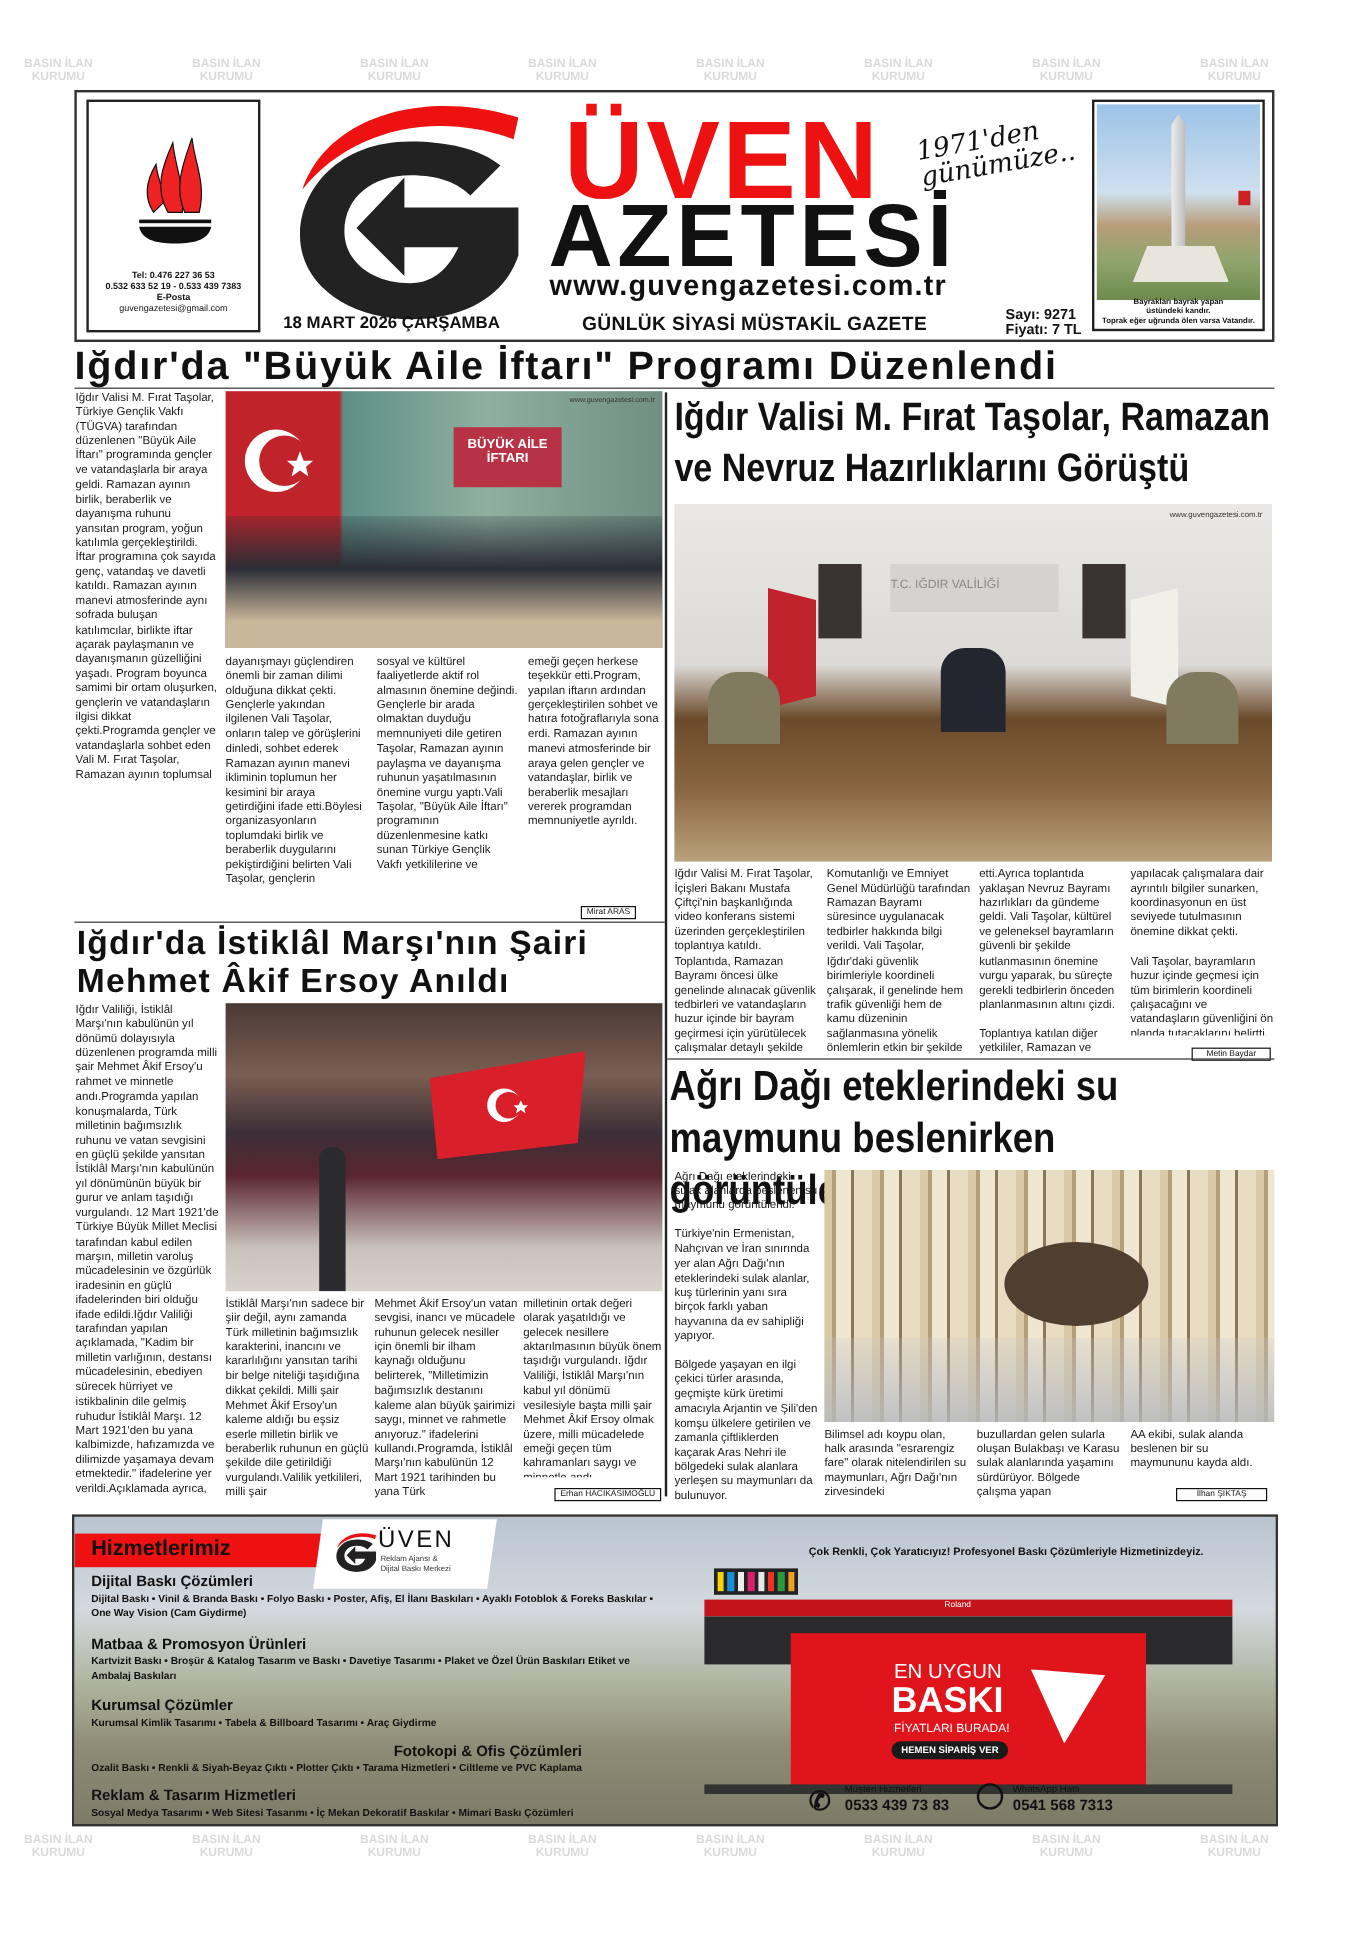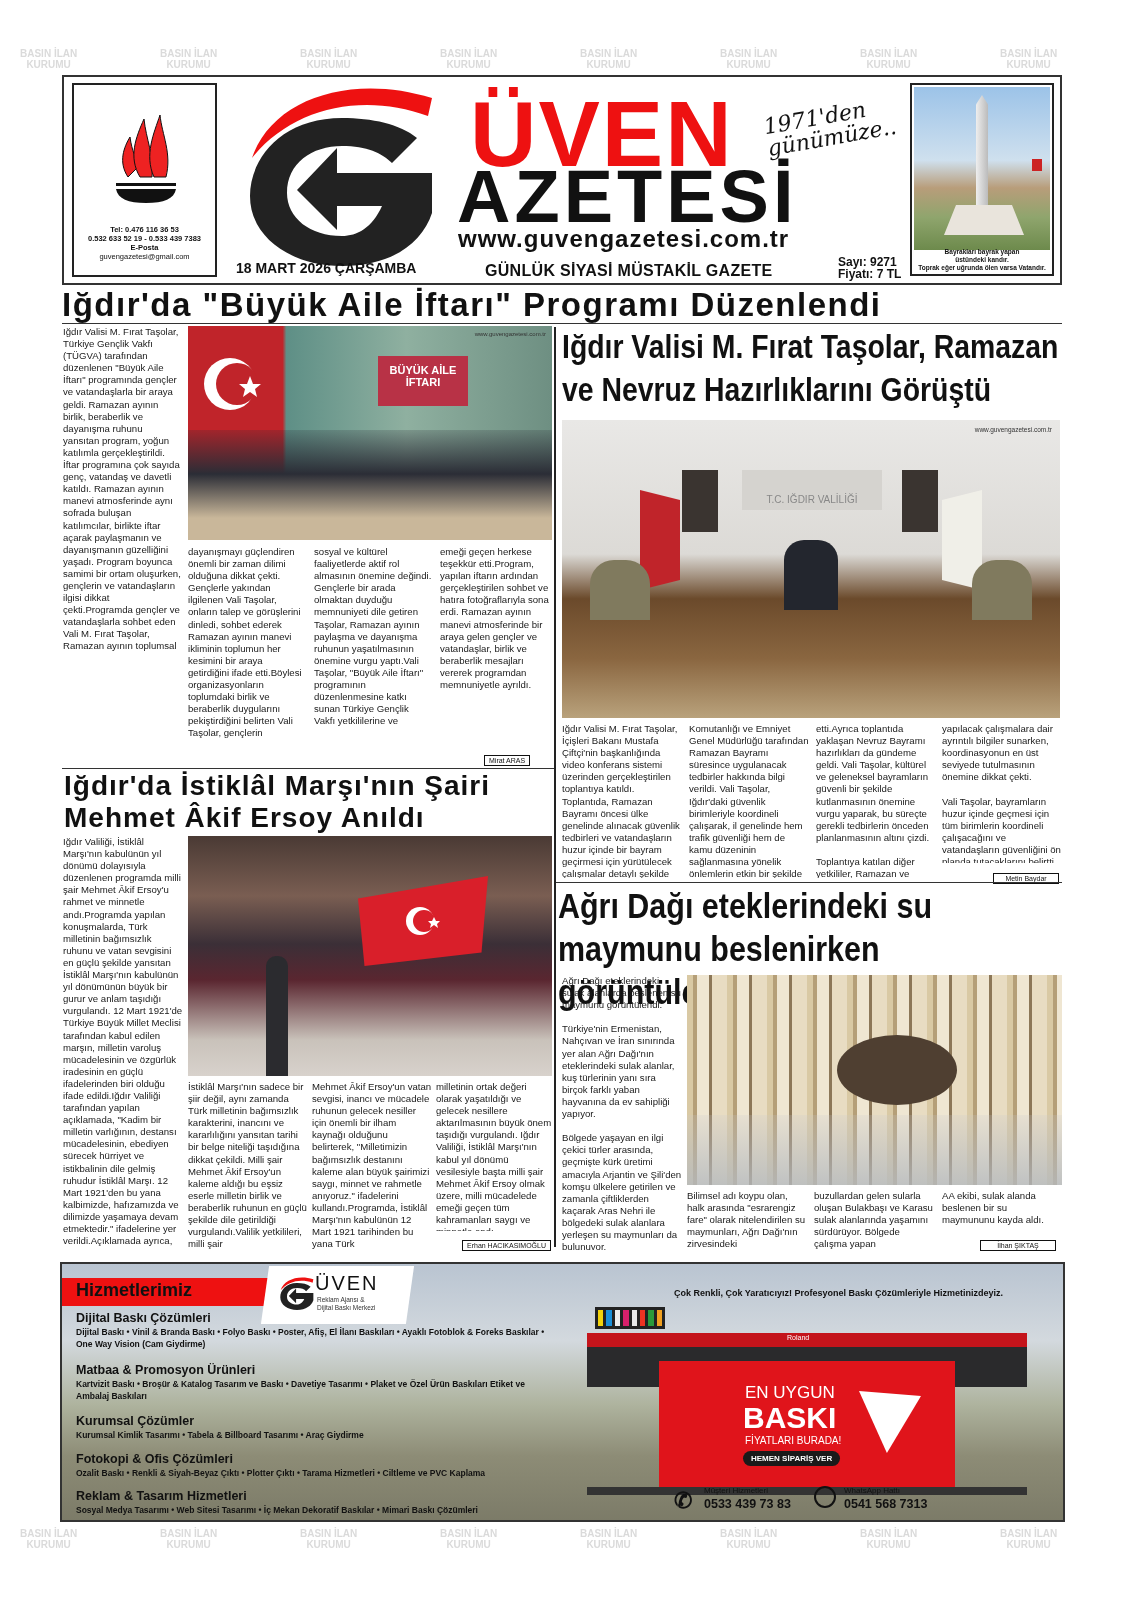--- a/index.html
+++ b/index.html
@@ -122,21 +122,21 @@
 
 <div class="abs contact-box">
   <svg class="flame" viewBox="0 0 64 100">
     <path d="M14 70 C4 55 10 40 16 30 C18 45 22 50 24 60 Z" fill="#e22" stroke="#111" stroke-width="1"></path>
     <path d="M26 70 C14 50 22 30 30 12 C32 32 40 48 38 70 Z" fill="#e22" stroke="#111" stroke-width="1"></path>
     <path d="M40 70 C30 48 40 26 46 8 C48 28 58 46 52 70 Z" fill="#e22" stroke="#111" stroke-width="1"></path>
     <rect x="2" y="76" width="60" height="3" fill="#111"></rect>
     <path d="M2 82 H62 C60 92 50 96 32 96 C14 96 4 92 2 82 Z" fill="#111"></path>
   </svg>
   <div class="contact-text">
-    <div class="b">Tel: 0.476 116 36 53</div>
+    <div class="b">Tel: 0.476 227 36 53</div>
     <div class="b">0.532 633 52 19 - 0.533 439 7383</div>
     <div class="b">E-Posta</div>
     <div>guvengazetesi@gmail.com</div>
   </div>
 </div>
 
 <svg class="abs bigG" viewBox="0 0 220 190">
   <path d="M20 80 C40 20 120 -5 200 20 L196 38 C130 14 60 30 20 80 Z" fill="#e11"></path>
   <path d="M110 40 C50 40 18 80 18 118 C18 160 60 188 110 188 C160 188 190 165 200 135 L200 95 L105 95 L105 70 L65 112 L105 152 L105 128 L150 128 C140 150 125 158 110 158 C78 158 55 140 55 115 C55 85 80 68 110 68 C135 68 150 75 160 85 L185 60 C168 46 140 40 110 40 Z" fill="#222"></path>
 </svg>
@@ -184,21 +184,21 @@
 </div>
 <div class="abs col" style="left:188px;top:546px;width:118px;height:220px;overflow:hidden;">dayanışmayı güçlendiren önemli bir zaman dilimi olduğuna dikkat çekti. Gençlerle yakından ilgilenen Vali Taşolar, onların talep ve görüşlerini dinledi, sohbet ederek Ramazan ayının manevi ikliminin toplumun her kesimini bir araya getirdiğini ifade etti.Böylesi organizasyonların toplumdaki birlik ve beraberlik duygularını pekiştirdiğini belirten Vali Taşolar, gençlerin</div>
 <div class="abs col" style="left:314px;top:546px;width:118px;height:220px;overflow:hidden;">sosyal ve kültürel faaliyetlerde aktif rol almasının önemine değindi. Gençlerle bir arada olmaktan duyduğu memnuniyeti dile getiren Taşolar, Ramazan ayının paylaşma ve dayanışma ruhunun yaşatılmasının önemine vurgu yaptı.Vali Taşolar, "Büyük Aile İftarı" programının düzenlenmesine katkı sunan Türkiye Gençlik Vakfı yetkililerine ve</div>
 <div class="abs col" style="left:440px;top:546px;width:112px;height:200px;overflow:hidden;">emeği geçen herkese teşekkür etti.Program, yapılan iftarın ardından gerçekleştirilen sohbet ve hatıra fotoğraflarıyla sona erdi. Ramazan ayının manevi atmosferinde bir araya gelen gençler ve vatandaşlar, birlik ve beraberlik mesajları vererek programdan memnuniyetle ayrıldı.</div>
 <div class="abs byline" style="left:484px;top:755px;">Mirat ARAS</div>
 
 <div class="abs vline" style="left:554px;top:327px;width:2px;height:920px;"></div>
 
 <div class="abs headline h2">Iğdır Valisi M. Fırat Taşolar, Ramazan ve Nevruz Hazırlıklarını Görüştü</div>
 <div class="abs photo-box" style="left:562px;top:420px;width:498px;height:298px;background:linear-gradient(180deg,#e9e8e6 0%,#dcdad6 45%,#6b4a2b 60%,#8a6640 80%,#b9a27c 100%);">
-  <div style="position:absolute;left:180px;top:50px;width:140px;height:40px;background:#d5d3cf;font-size:10px;color:#888;text-align:center;padding-top:24px;">T.C. IĞDIR VALİLİĞİ</div>
+  <div style="position:absolute;left:180px;top:50px;width:140px;height:40px;background:#d5d3cf;font-size:10px;color:#888;text-align:left;padding-top:12px;">T.C. IĞDIR VALİLİĞİ</div>
   <div style="position:absolute;left:120px;top:50px;width:36px;height:62px;background:#3a3430;"></div>
   <div style="position:absolute;left:340px;top:50px;width:36px;height:62px;background:#3a3430;"></div>
   <div style="position:absolute;left:78px;top:70px;width:40px;height:100px;background:#c0242a;clip-path:polygon(0 0,100% 10%,100% 90%,0 100%);"></div>
   <div style="position:absolute;left:380px;top:70px;width:40px;height:100px;background:#f0efe8;clip-path:polygon(0 10%,100% 0,100% 100%,0 90%);"></div>
   <div style="position:absolute;left:222px;top:120px;width:54px;height:70px;background:#23262e;border-radius:20px 20px 0 0;"></div>
   <div style="position:absolute;left:28px;top:140px;width:60px;height:60px;background:#807a5e;border-radius:24px 24px 0 0;"></div>
   <div style="position:absolute;left:410px;top:140px;width:60px;height:60px;background:#807a5e;border-radius:24px 24px 0 0;"></div>
   <div style="position:absolute;right:8px;top:6px;font-size:6.5px;color:#333;">www.guvengazetesi.com.tr</div>
 </div>
 <div class="abs col" style="left:562px;top:723px;width:120px;height:155px;overflow:hidden;">Iğdır Valisi M. Fırat Taşolar, İçişleri Bakanı Mustafa Çiftçi'nin başkanlığında video konferans sistemi üzerinden gerçekleştirilen toplantıya katıldı. Toplantıda, Ramazan Bayramı öncesi ülke genelinde alınacak güvenlik tedbirleri ve vatandaşların huzur içinde bir bayram geçirmesi için yürütülecek çalışmalar detaylı şekilde ele alındı.Toplantıda, Jandarma Genel</div>
@@ -264,21 +264,21 @@
     <div class="d">Kartvizit Baskı • Broşür &amp; Katalog Tasarım ve Baskı • Davetiye Tasarımı • Plaket ve Özel Ürün Baskıları Etiket ve Ambalaj Baskıları</div>
   </div>
   <div class="ad-sec" style="top:47px;">
     <div class="t">Dijital Baskı Çözümleri</div>
     <div class="d">Dijital Baskı • Vinil &amp; Branda Baskı • Folyo Baskı • Poster, Afiş, El İlanı Baskıları • Ayaklı Fotoblok &amp; Foreks Baskılar • One Way Vision (Cam Giydirme)</div>
   </div>
   <div class="ad-sec" style="top:150px;">
     <div class="t">Kurumsal Çözümler</div>
     <div class="d">Kurumsal Kimlik Tasarımı • Tabela &amp; Billboard Tasarımı • Araç Giydirme</div>
   </div>
-  <div class="ad-sec" style="top:188px;">
+  <div class="ad-sec" style="top:188px;text-align:right;">
     <div class="t">Fotokopi &amp; Ofis Çözümleri</div>
     <div class="d">Ozalit Baskı • Renkli &amp; Siyah-Beyaz Çıktı • Plotter Çıktı • Tarama Hizmetleri • Ciltleme ve PVC Kaplama</div>
   </div>
   <div class="ad-sec" style="top:225px;">
     <div class="t">Reklam &amp; Tasarım Hizmetleri</div>
     <div class="d">Sosyal Medya Tasarımı • Web Sitesi Tasarımı • İç Mekan Dekoratif Baskılar • Mimari Baskı Çözümleri</div>
   </div>
 
   <div class="ad-tag">Çok Renkli, Çok Yaratıcıyız! Profesyonel Baskı Çözümleriyle Hizmetinizdeyiz.</div>
 

